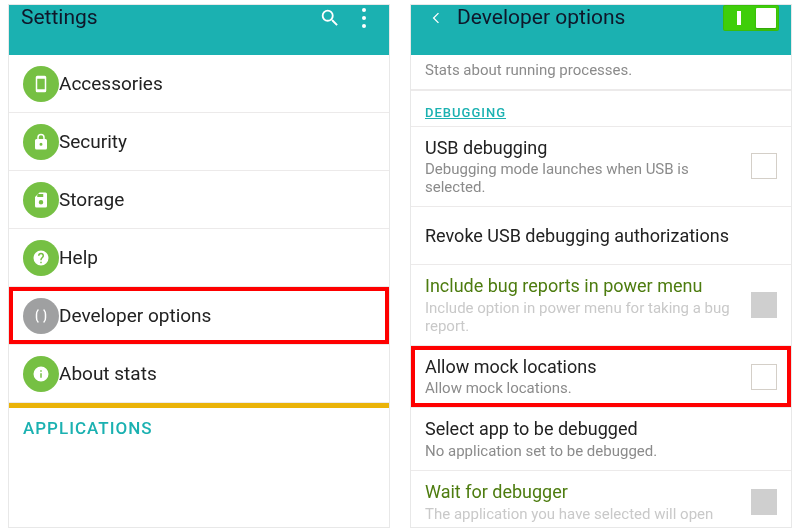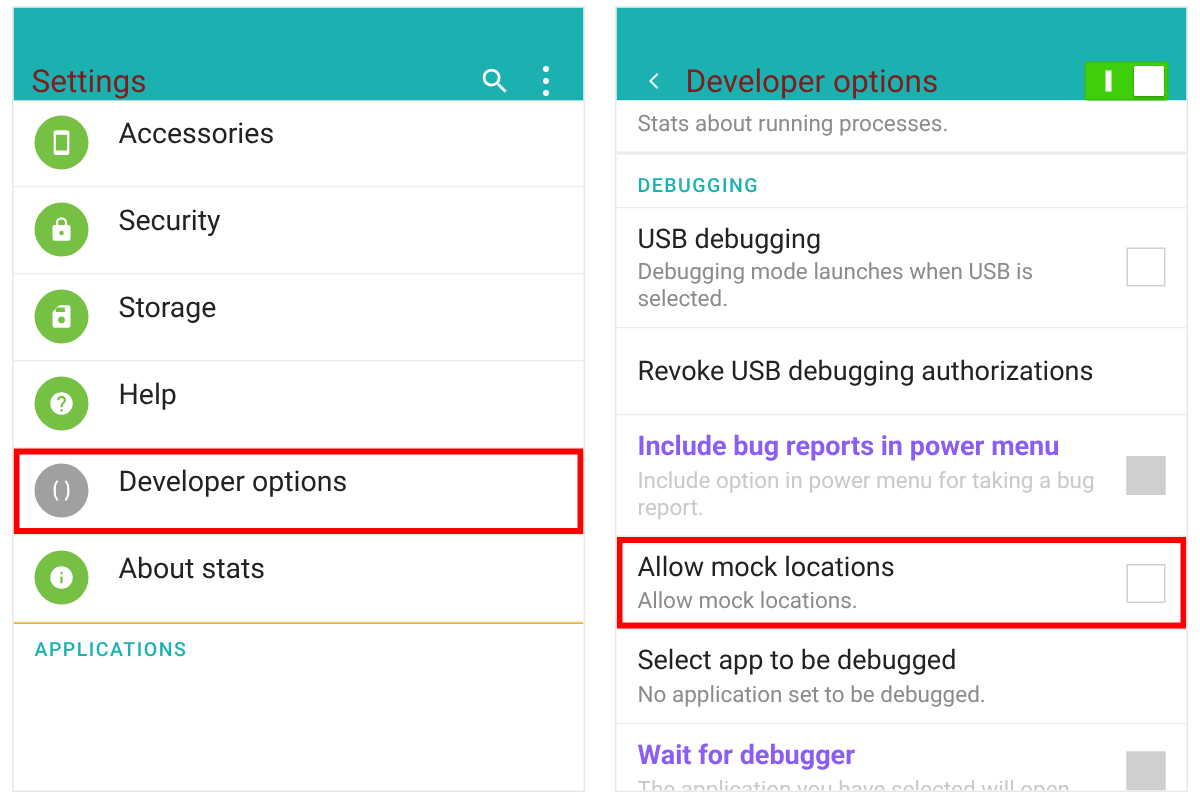--- a/index.html
+++ b/index.html
@@ -16,24 +16,24 @@
   .phone {
     flex: 1;
     display: flex;
     flex-direction: column;
     border: 1px solid #e8e8e8;
     background: #fff;
     overflow: hidden;
   }
   .appbar {
     background: #1bb1b1;
-    height: 62px;
+    height: 50px;
     display: flex;
-    align-items: flex-end;
-    color: #7f1d1d;
+    align-items: flex-start;
+    color: #0f172a;
     padding: 0 12px;
     gap: 8px;
   }
   .appbar .title {
     flex: 1;
     font-size: 21px;
     font-weight: 400;
   }
   .appbar .icon { width: 26px; height: 26px; display:flex; align-items:center; justify-content:center; }
   .appbar .icon svg { width: 22px; height:22px; fill:#fff; }
@@ -46,52 +46,52 @@
   }
   .toggle .knob {
     position:absolute; right:3px; top:3px; width:20px; height:20px; background:#fff; border-radius:1px;
     box-shadow:0 1px 2px rgba(0,0,0,0.25);
   }
   .toggle .bar {
     position:absolute; left:14px; top:6px; width:4px; height:14px; background:#fff;
   }
   .list { flex:1; overflow:hidden; font-size:15px; }
   .row {
-    display:flex; padding:10px 14px; border-bottom:1px solid #eceaea;
-    min-height:58px; gap:20px; background:#fff;
+    display:flex; align-items:center; padding:10px 14px; border-bottom:1px solid #eceaea;
+    min-height:58px; gap:0; background:#fff;
   }
   .row .circ {
     width:36px; height:36px; border-radius:50%; background:#76c043;
     display:flex; align-items:center; justify-content:center; flex-shrink:0;
   }
   .row .circ svg { width:18px; height:18px; fill:#fff; }
   .row .circ.grey { background:#9fa0a1; }
   .row .label { font-size:19px; color:#222; }
   .section-header {
     padding: 10px 14px 6px 14px;
-    color:#1bb1b1; font-size:13px; letter-spacing:1px; font-weight:500;
-    border-top:1px solid #eab308;
+    color:#1bb1b1; font-size:17px; letter-spacing:1px; font-weight:500;
+    border-top:5px solid #eab308;
   }
   
   .item {
     padding:10px 14px; border-bottom:1px solid #eceaea;
     display:flex; align-items:center; gap:10px; min-height:58px; background:#fff;
   }
   .item .txt { flex:1; }
   .item .t1 { font-size:18px; color:#222; line-height:1.2; }
   .item .t2 { font-size:15px; color:#8b8b8b; margin-top:2px; line-height:1.2; }
-  .item.disabled .t1 { color:#8b5cf6;font-weight:bold; }
+  .item.disabled .t1 { color:#4d7c0f; }
   .item.disabled .t2 { color:#c9c9c9; }
   .chk {
     width:26px; height:26px; border:1px solid #d4cfc8; background:#fff; flex-shrink:0;
   }
   .chk.dis { background:#cfcfcf; border-color:#cfcfcf; }
   .sect {
     padding:14px 14px 6px 14px; color:#1bb1b1; font-size:13px; letter-spacing:1px; font-weight:500;
-    border-top:1px solid #eceaea; border-bottom:1px solid #eceaea; background:#fff;
+    border-top:1px solid #eceaea; border-bottom:1px solid #eceaea; background:#fff;text-decoration:underline;
   }
   .highlight-red { position:relative; }
   .highlight-red::after {
     content:""; position:absolute; inset:0; border:4px solid #fe0000; pointer-events:none;
   }
   .top-cut { margin-top:-28px; }
 </style>
 </head>
 <body>
 

